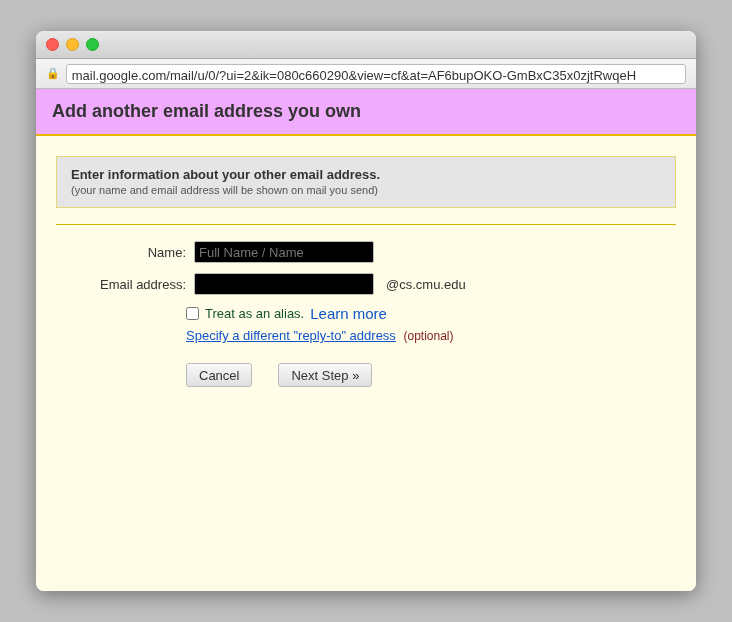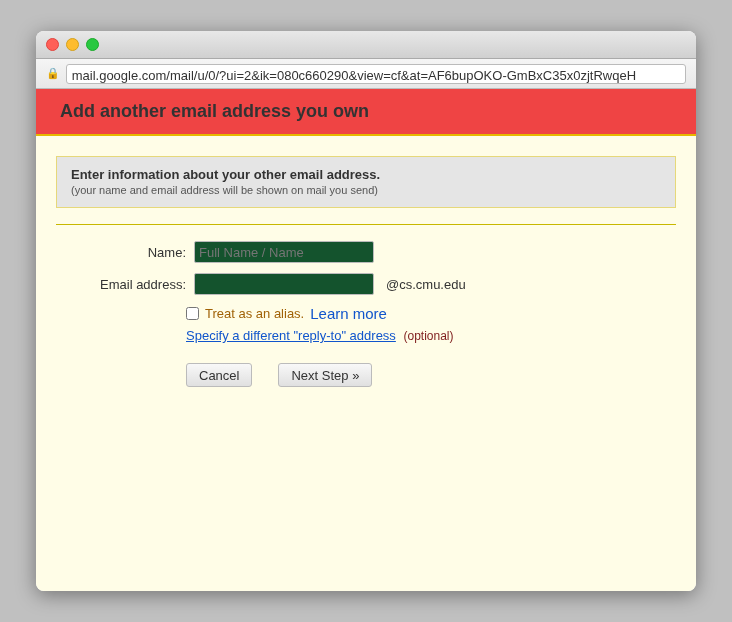--- a/index.html
+++ b/index.html
@@ -80,22 +80,22 @@
     }
 
     .content {
       flex: 1;
       background: #fffde7;
       overflow: auto;
       padding: 0;
     }
 
     .page-header {
-      background: #ef4444;
-      padding: 12px 24px;
+      background: #f0abfc;
+      padding: 12px 16px;
       border-bottom: 2px solid #e6b800;
     }
 
     .page-title {
       font-size: 18px;
       font-weight: bold;
       color: #333;
     }
 
     .form-section {
@@ -144,39 +144,39 @@
       flex-shrink: 0;
     }
 
     .form-input {
       width: 180px;
       height: 22px;
       border: 1px solid #bbb;
       border-radius: 2px;
       padding: 0 4px;
       font-size: 13px;
-      background: #14532d;
+      background: #000000;
       color: #999;
     }
 
     .checkbox-row {
       display: flex;
       align-items: center;
       padding-left: 130px;
       margin-bottom: 6px;
       gap: 6px;
     }
 
     .checkbox-row input[type="checkbox"] {
       margin: 0;
     }
 
     .checkbox-label {
       font-size: 13px;
-      color: #a16207;
+      color: #14532d;
     }
 
     .learn-more {
       color: #1155cc;
       text-decoration: none;
       font-size: 15px;
     }
 
     .reply-to-row {
       padding-left: 130px;

